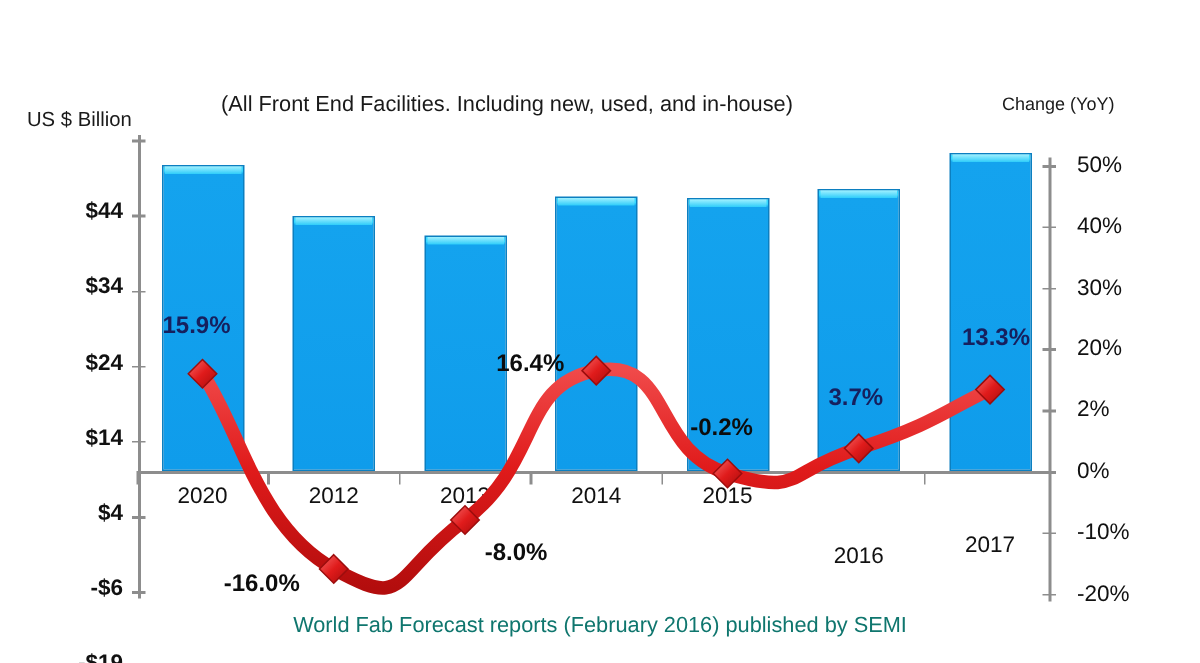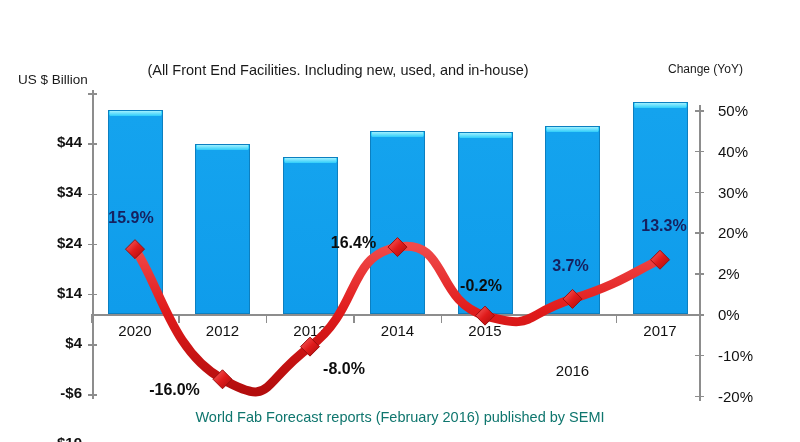--- a/index.html
+++ b/index.html
@@ -267,21 +267,21 @@
         <div class="tick" style="left: 528px; top: 314px; width: 1.5px; height: 9px;"></div>
         <div class="tick" style="left: 615.5px; top: 314px; width: 1.5px; height: 9px;"></div>
       </div>
     <div id="xLabels">
         <div class="xlabel" style="left: 135px;">2020</div>
         <div class="xlabel" style="left: 222.5px;">2012</div>
         <div class="xlabel" style="left: 310px;">2013</div>
         <div class="xlabel" style="left: 397.5px;">2014</div>
         <div class="xlabel" style="left: 485px;">2015</div>
         <div class="xlabel" style="left: 572.5px; margin-top: 40px;">2016</div>
-        <div class="xlabel" style="left: 660px;">2017</div>
+        <div class="xlabel" style="left: 660px; margin-top: 33px;">2017</div>
       </div>
 
     <div id="bars">
         <div class="bar" style="left: 107.5px; top: 110.188px; width: 55px; height: 203.812px;"></div>
         <div class="bar" style="left: 195px; top: 144.324px; width: 55px; height: 169.676px;"></div>
         <div class="bar" style="left: 282.5px; top: 157.376px; width: 55px; height: 156.624px;"></div>
         <div class="bar" style="left: 370px; top: 131.272px; width: 55px; height: 182.728px;"></div>
         <div class="bar" style="left: 457.5px; top: 132.276px; width: 55px; height: 181.724px;"></div>
         <div class="bar" style="left: 545px; top: 126.252px; width: 55px; height: 187.748px;"></div>
         <div class="bar" style="left: 632.5px; top: 102.156px; width: 55px; height: 211.844px;"></div>

